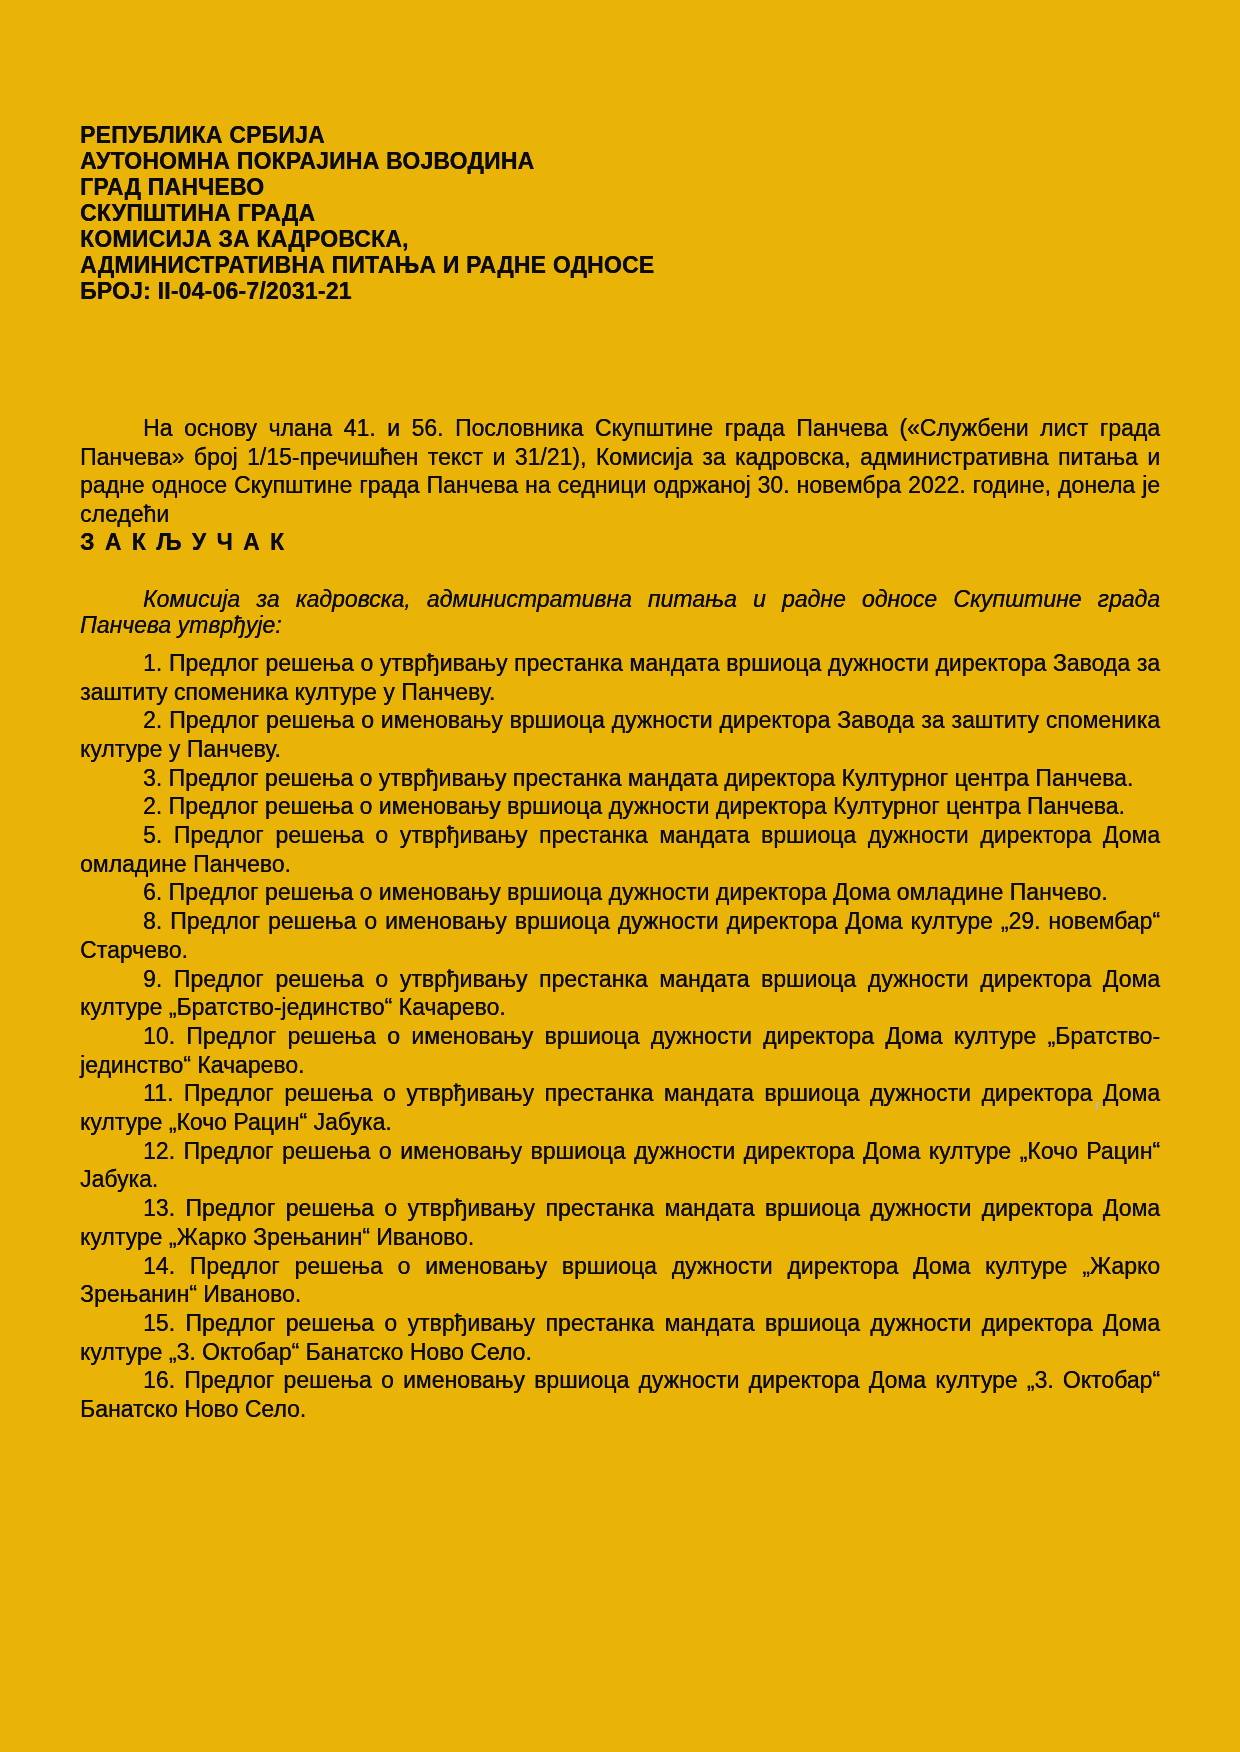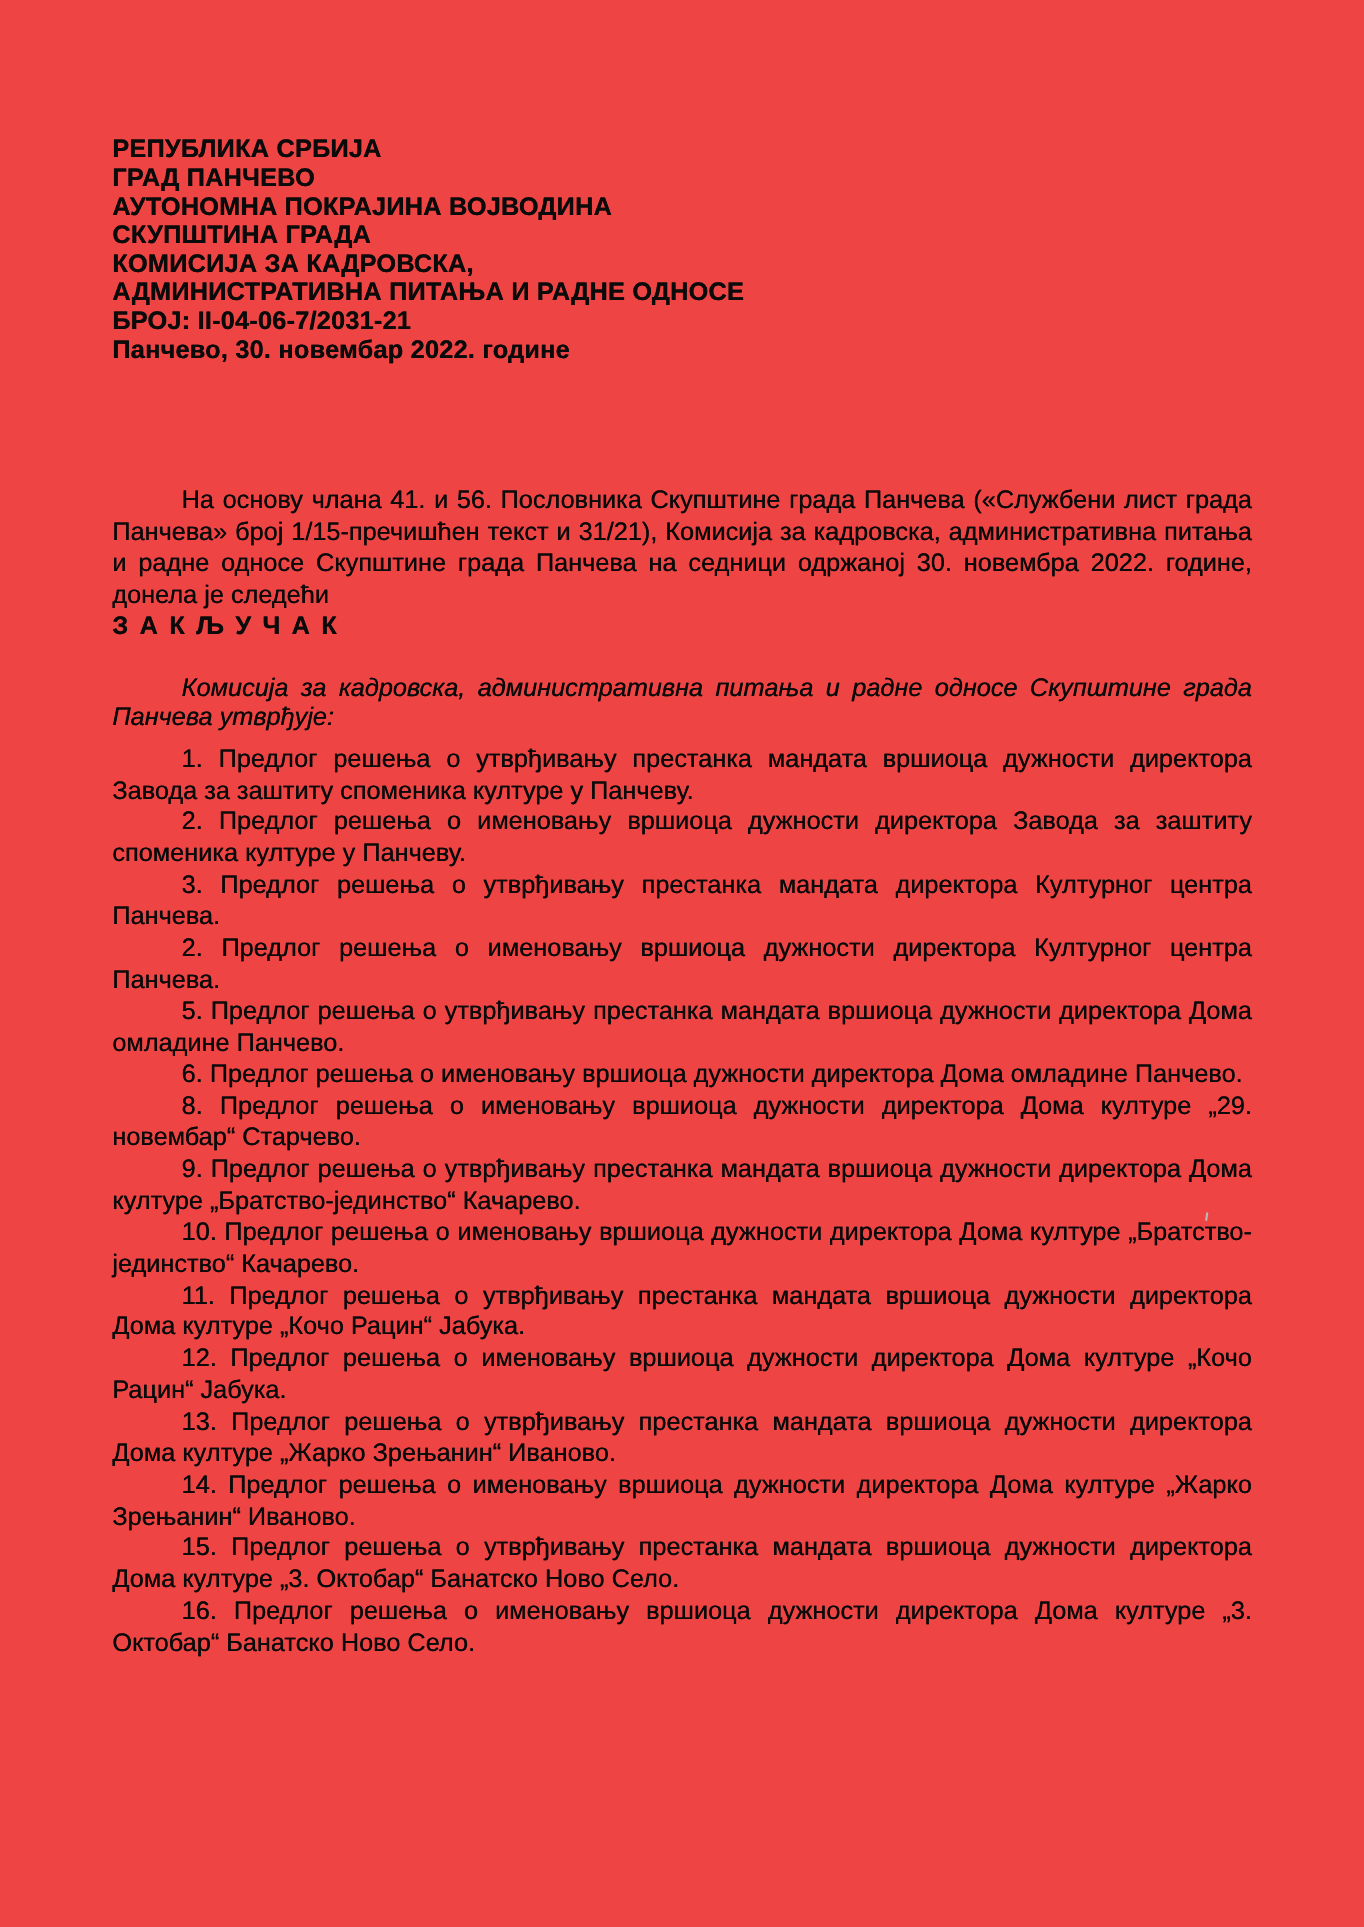--- a/index.html
+++ b/index.html
@@ -5,26 +5,26 @@
   html, body {
     margin: 0;
     padding: 0;
     background: #e8e8e8;
   }
   .page {
     position: relative;
     width: 1240px;
     height: 1752px;
     margin: 0 auto;
-    background: #ef4444;
+    background: #eab308;
     color: #0b0b0b;
     font-family: "Liberation Sans", "DejaVu Sans", sans-serif;
     overflow: hidden;
     box-sizing: border-box;
-    padding: 0 102px;
+    padding: 0 80px;
     
     text-shadow: 0.3px 0 0 currentColor;
   }
   .letterhead {
     margin-top: 122px;
     font-weight: bold;
     font-size: 23px;
     line-height: 26px;
     letter-spacing: 0.2px;
   }
@@ -75,27 +75,26 @@
     text-shadow: none;
   }
 </style>
 </head>
 <body>
 
 <div class="page">
 
   <div class="letterhead">
     <div>РЕПУБЛИКА СРБИЈА</div>
+    <div>АУТОНОМНА ПОКРАЈИНА ВОЈВОДИНА</div>
     <div>ГРАД ПАНЧЕВО</div>
-    <div>АУТОНОМНА ПОКРАЈИНА ВОЈВОДИНА</div>
     <div>СКУПШТИНА ГРАДА</div>
     <div>КОМИСИЈА ЗА КАДРОВСКА,</div>
     <div>АДМИНИСТРАТИВНА ПИТАЊА И РАДНЕ ОДНОСЕ</div>
     <div>БРОЈ: II-04-06-7/2031-21</div>
-    <div>Панчево, 30. новембар 2022. године</div>
   </div>
 
   <p class="intro">На основу члана 41. и 56. Пословника Скупштине града Панчева («Службени лист града Панчева» број 1/15-пречишћен текст и 31/21), Комисија за кадровска, административна питања и радне односе Скупштине града Панчева на седници одржаној 30. новембра 2022. године,  донела је следећи</p>
 
   <div class="conclusion-heading">З А К Љ У Ч А К</div>
 
   <p class="preamble">Комисија за кадровска, административна питања и радне односе Скупштине града Панчева утврђује:</p>
 
   <div class="items">
     <p>1. Предлог решења о утврђивању престанка мандата вршиоца дужности директора Завода за заштиту споменика културе у Панчеву.</p>

